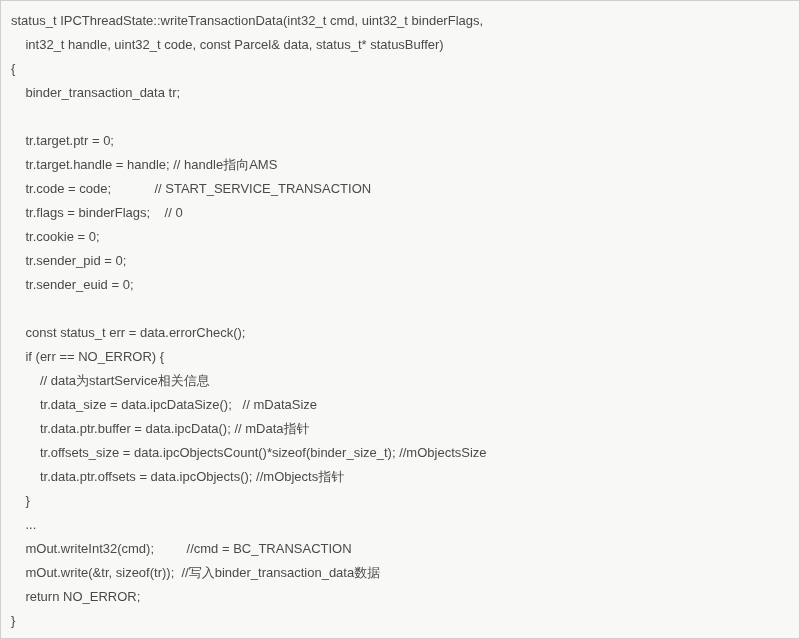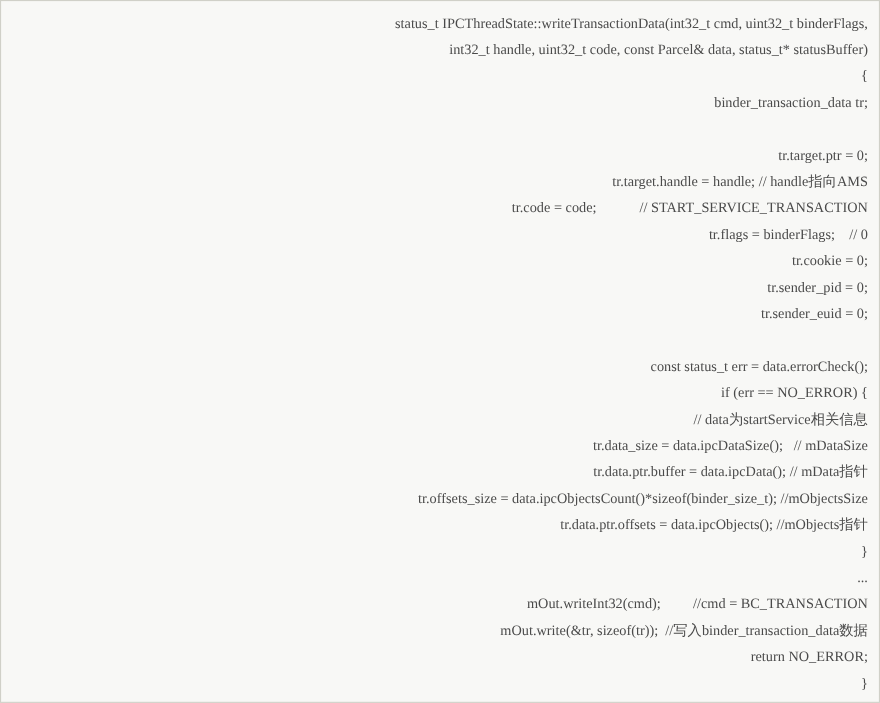--- a/index.html
+++ b/index.html
@@ -16,23 +16,22 @@
     font-family: "Courier New", Courier, monospace;
     font-size: 13px;
     line-height: 24px;
     color: #4a4a4a;
     padding: 8px 10px;
   }
   pre.code {
     margin: 0;
     white-space: pre-wrap;
     word-break: break-all;
-    font-family: Liberation Serif, serif;
+    font-family: Liberation Sans, sans-serif;
     font-size: inherit;
-    text-align: right;
   }
 </style>
 </head>
 <body>
 
 <pre class="code">status_t IPCThreadState::writeTransactionData(int32_t cmd, uint32_t binderFlags,
     int32_t handle, uint32_t code, const Parcel&amp; data, status_t* statusBuffer)
 {
     binder_transaction_data tr;
 

